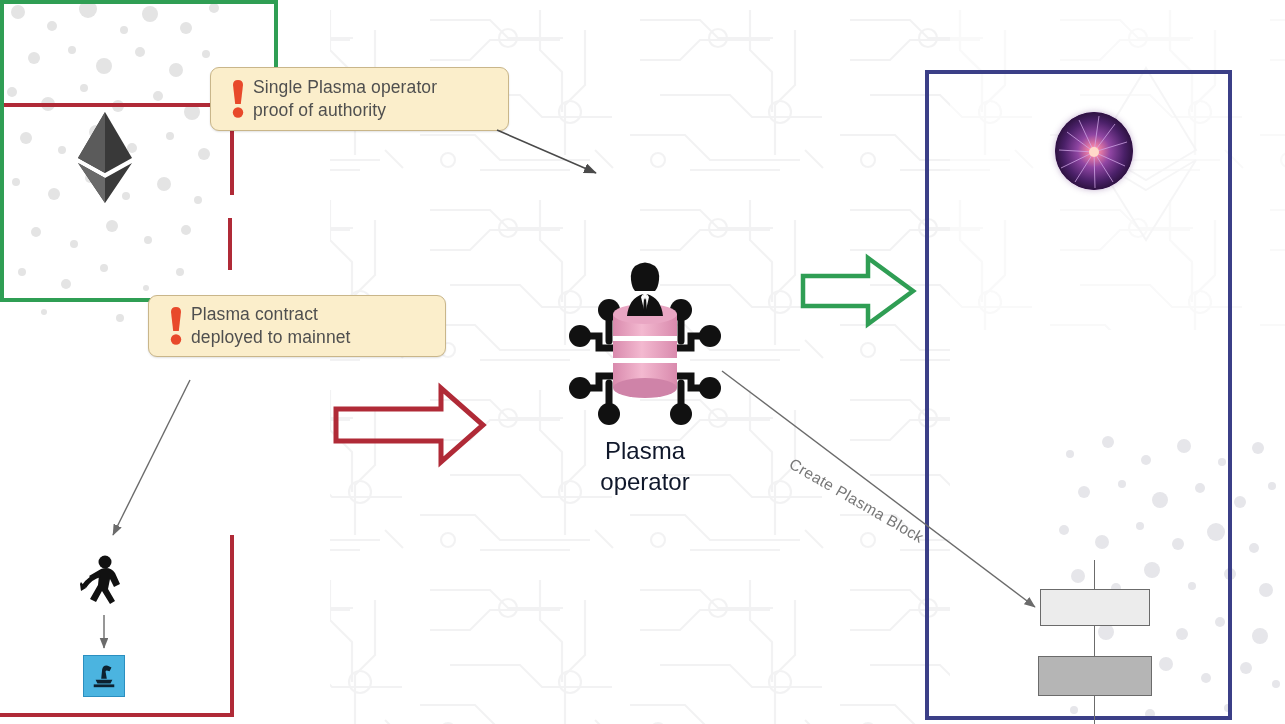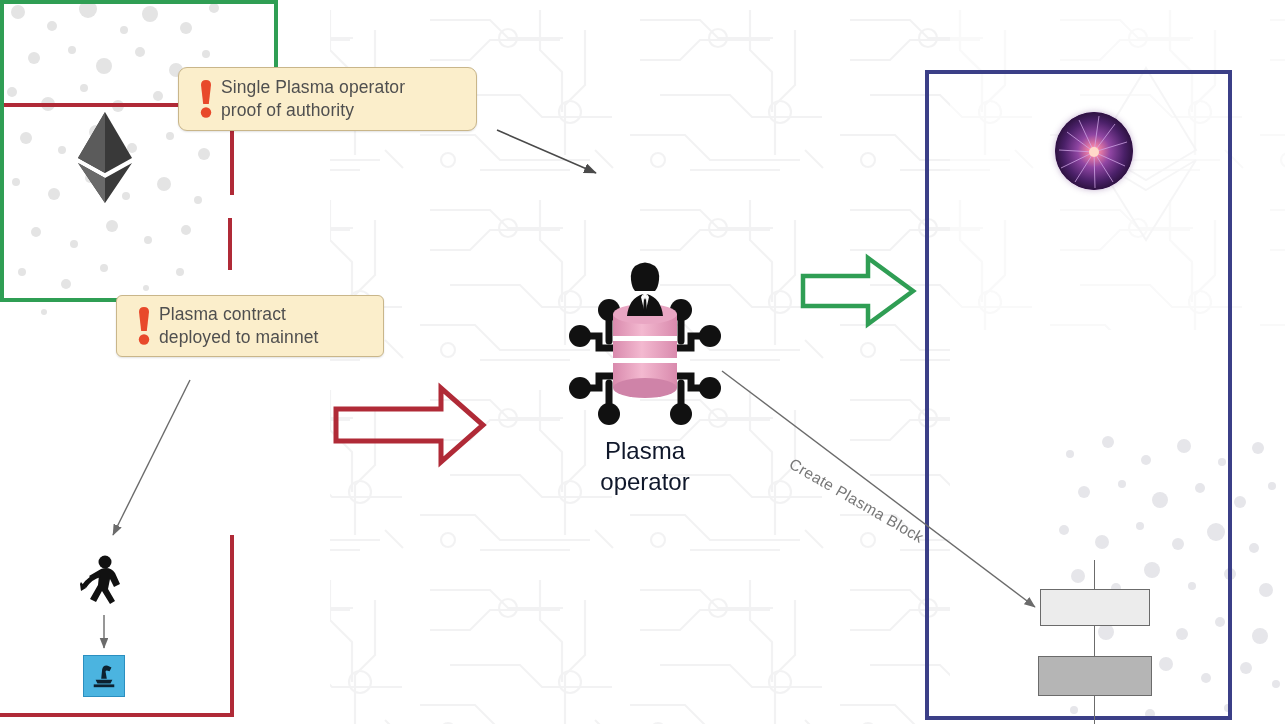--- a/index.html
+++ b/index.html
@@ -24,26 +24,26 @@
   #green-region{left:502px;top:234px;width:278px;height:302px;}
   .grn-seg{position:absolute;background:#2f9e54;}
 
   
   #right-region{left:925px;top:70px;width:307px;height:650px;
                 border:4px solid #3b3f87;border-top-width:4px;background:transparent;}
 
   
   .callout{position:absolute;box-sizing:border-box;display:flex;align-items:center;
            background:#fbeecb;border:1px solid #c9b68a;border-radius:9px;
-           box-shadow:0 1px 2px rgba(0,0,0,.12);padding:10px 14px 10px 12px;}
+           box-shadow:0 1px 2px rgba(0,0,0,.12);padding:10px 14px 10px 12px;margin-left:32px;}
   .callout .bang{width:30px;flex:0 0 30px;display:flex;align-items:center;justify-content:center;}
   .callout .ctext{color:#4f4f4f;font-size:17.5px;line-height:23px;white-space:pre-line;
                   letter-spacing:.1px;}
   #callout-authority{left:178px;top:67px;width:299px;height:64px;}
-  #callout-contract{left:116px;top:295px;width:268px;height:62px;border-radius:6px;}
+  #callout-contract{left:116px;top:295px;width:298px;height:62px;}
 
   
   .node-label{position:absolute;text-align:center;color:#0f172a;font-size:24px;
               line-height:31px;white-space:pre-line;}
   #plasma-operator-label{left:560px;top:435px;width:170px;}
 
   
   .block{position:absolute;box-sizing:border-box;border:1.5px solid #6b6b6b;}
   #block-pending{left:1040px;top:589px;width:110px;height:37px;background:#ececec;}
   #block-confirmed{left:1038px;top:656px;width:114px;height:40px;background:#b5b5b5;}

